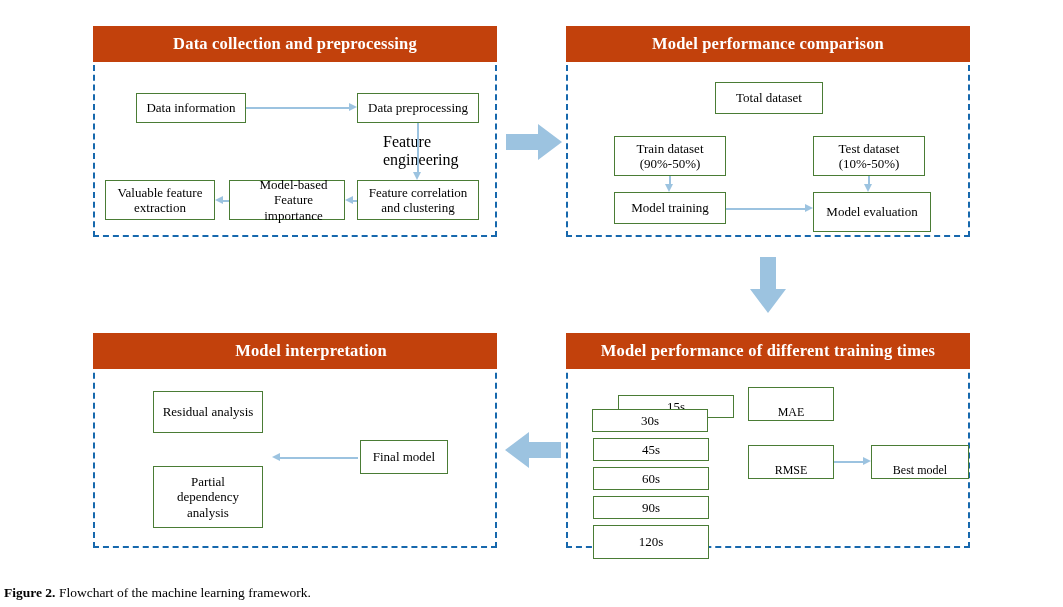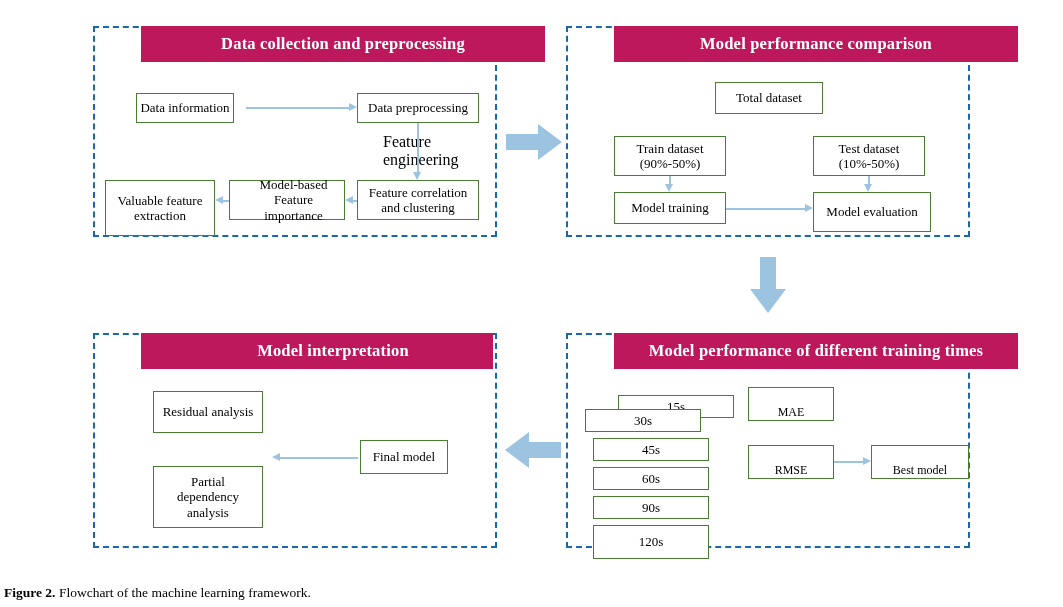--- a/index.html
+++ b/index.html
@@ -28,30 +28,29 @@
     position: absolute;
     border: 2px dashed #1768ad;
     background: #ffffff;
     box-sizing: border-box;
   }
   .panel-header {
     position: absolute;
     left: -2px;
     top: -2px;
     height: 36px;
-    background: #be185d;
+    background: #c2410c;
     color: #ffffff;
     font-weight: bold;
     font-size: 16.5px;
     display: flex;
     align-items: center;
     justify-content: center;
     box-sizing: border-box;
     letter-spacing: 0.2px;
-    margin-left: 48px;
   }
 
   
   .gbox {
     position: absolute;
     border: 1px solid #4a7c35;
     background: #ffffff;
     box-sizing: border-box;
     display: flex;
     align-items: center;
@@ -125,39 +124,39 @@
     <polygon points="860,135 851,132 854,141" fill="#9cc3e0"></polygon>
 
     <g stroke="#7aa7c7" stroke-width="1.4" fill="none">
       <path d="M 712 386 C 726 386, 718 450, 730 455 C 718 460, 726 534, 712 534"></path>
     </g>
   </svg>
 
   <div class="panel" style="left:93px; top:26px; width:404px; height:211px;">
     <div class="panel-header" style="width:404px;">Data collection and preprocessing</div>
 
-    <div class="gbox" style="left:41px; top:65px; width:98px; height:30px;">
+    <div class="gbox" style="left:41px; top:65px; width:110px; height:30px;">
       <span>Data information</span>
     </div>
 
     <div class="gbox" style="left:262px; top:65px; width:122px; height:30px;">
       <span>Data preprocessing</span>
     </div>
 
     <div class="gbox" style="left:262px; top:152px; width:122px; height:40px; white-space:pre-line;">
       <span style="white-space:pre-line;">Feature correlation
 and clustering</span>
     </div>
 
     <div class="gbox" style="left:134px; top:152px; width:116px; height:40px;padding-left:16px;">
       <span style="white-space:pre-line;">Model-based
 Feature importance</span>
     </div>
 
-    <div class="gbox" style="left:10px; top:152px; width:110px; height:56px;">
+    <div class="gbox" style="left:10px; top:152px; width:110px; height:40px;">
       <span style="white-space:pre-line;">Valuable feature
 extraction</span>
     </div>
 
     <div class="plain" style="left:288px; top:105px; width:110px;">
       <span style="white-space:pre-line;">Feature
 engineering</span>
     </div>
 
     <div class="ln-h" style="left:151px; top:79px; width:103px;"></div>
@@ -202,21 +201,21 @@
     <div class="ar ar-d" style="left:97px; top:156px;"></div>
 
     <div class="ln-v" style="left:300px; top:148px; height:8px;"></div>
     <div class="ar ar-d" style="left:296px; top:156px;"></div>
 
     <div class="ln-h" style="left:158px; top:180px; width:79px;"></div>
     <div class="ar ar-r" style="left:237px; top:176px;"></div>
   </div>
 
   <div class="panel" style="left:93px; top:333px; width:404px; height:215px;">
-    <div class="panel-header" style="width:352px;padding-left:32px;">Model interpretation</div>
+    <div class="panel-header" style="width:404px;padding-left:32px;">Model interpretation</div>
 
     <div class="gbox" style="left:58px; top:56px; width:110px; height:42px;">
       <span>Residual analysis</span>
     </div>
 
     <div class="gbox" style="left:58px; top:131px; width:110px; height:62px;">
       <span style="white-space:pre-line;">Partial
 dependency
 analysis</span>
     </div>
@@ -228,21 +227,21 @@
     <div class="ln-h" style="left:185px; top:122px; width:78px;"></div>
     <div class="ar ar-l" style="left:177px; top:118px;"></div>
   </div>
 
   <div class="panel" style="left:566px; top:333px; width:404px; height:215px;">
     <div class="panel-header" style="width:404px;">Model performance of different training times</div>
 
     <div class="gbox" style="left:25px; top:60px; width:116px; height:23px;margin-left:25px;">
       <span>15s</span>
     </div>
-    <div class="gbox" style="left:17px; top:74px; width:116px; height:23px;">
+    <div class="gbox" style="left:24px; top:74px; width:116px; height:23px;">
       <span>30s</span>
     </div>
     <div class="gbox" style="left:25px; top:103px; width:116px; height:23px;">
       <span>45s</span>
     </div>
     <div class="gbox" style="left:25px; top:132px; width:116px; height:23px;">
       <span>60s</span>
     </div>
     <div class="gbox" style="left:25px; top:161px; width:116px; height:23px;">
       <span>90s</span>

